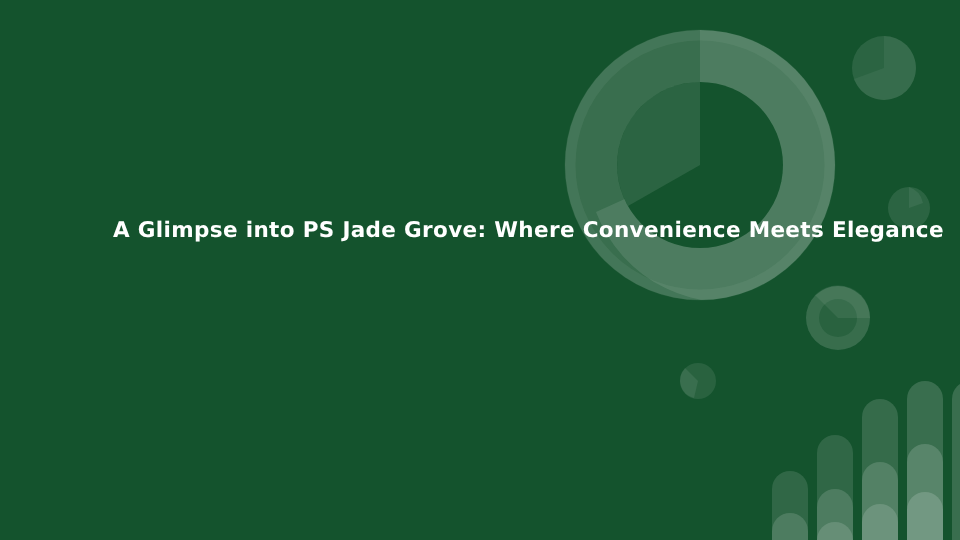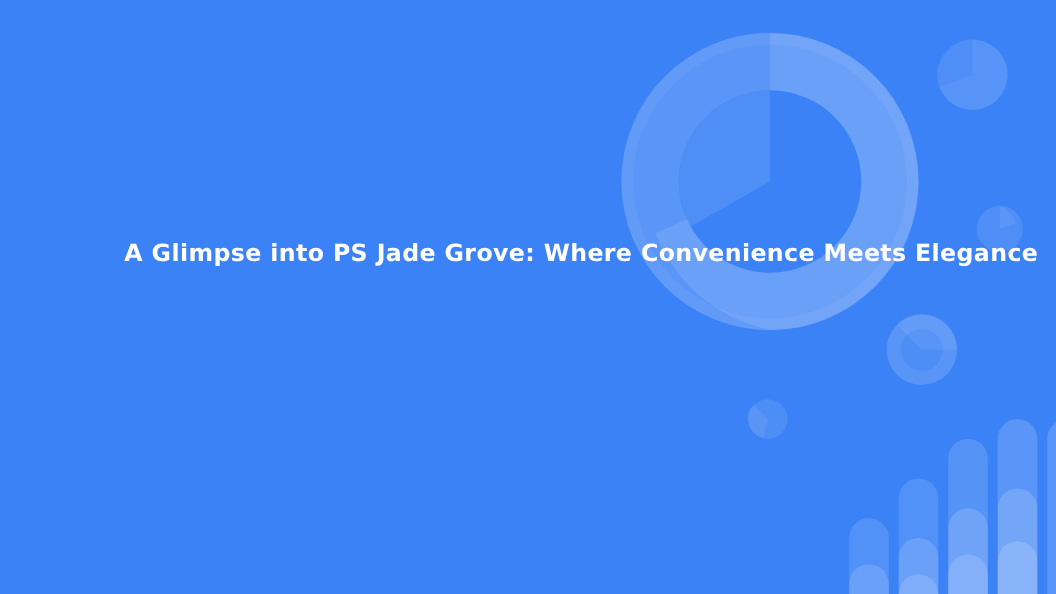--- a/index.html
+++ b/index.html
@@ -5,21 +5,21 @@
   html, body {
     margin: 0;
     padding: 0;
     background: #ffffff;
   }
   #slide {
     position: relative;
     width: 960px;
     height: 540px;
     overflow: hidden;
-    background: #3b82f6;
+    background: #14532d;
     font-family: "DejaVu Sans", "Liberation Sans", sans-serif;
   }
   #decor-layer {
     position: absolute;
     inset: 0;
     width: 960px;
     height: 540px;
     pointer-events: none;
   }
   #title-block {

